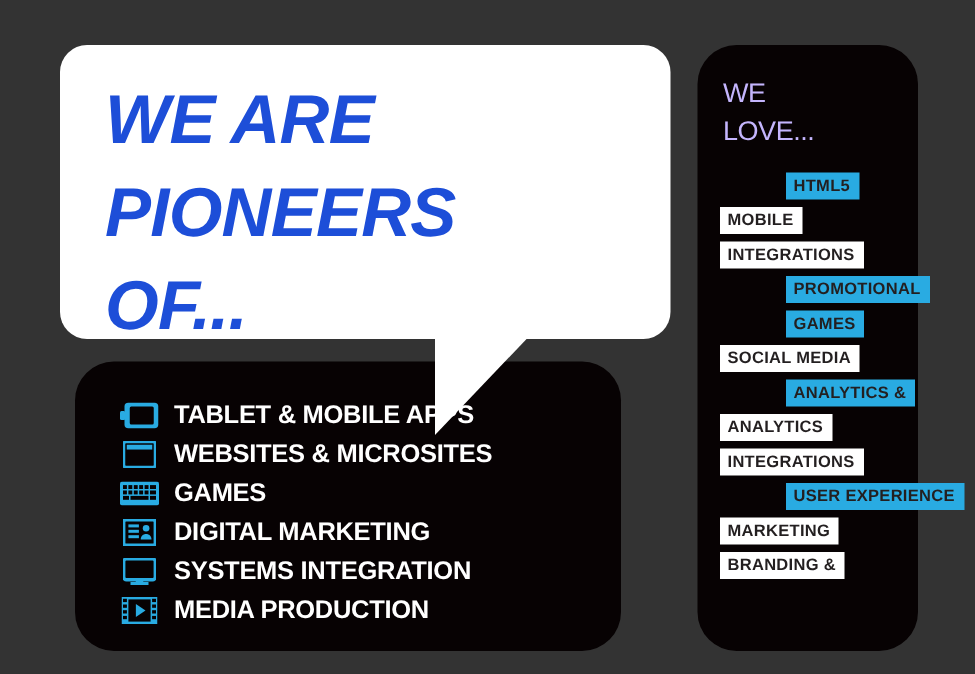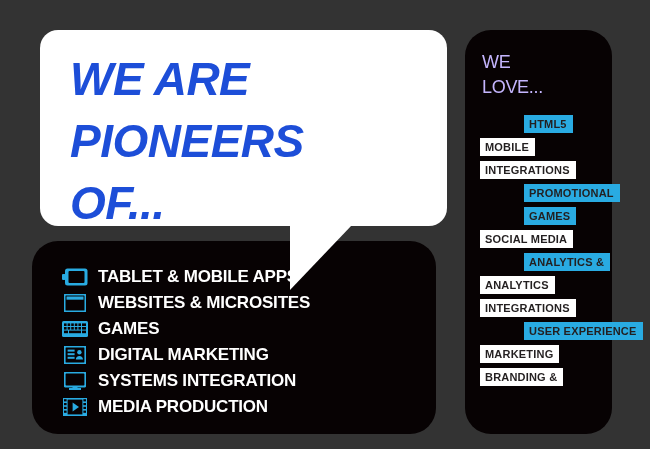--- a/index.html
+++ b/index.html
@@ -51,23 +51,23 @@
     line-height: 62px;
     font-weight: bold;
     letter-spacing: -0.5px;
     white-space: pre-line;
     font-style: italic;
   }
 
   
   #services-panel {
     position: absolute;
-    left: 32px;
+    left: 50px;
     top: 241px;
-    width: 404px;
+    width: 364px;
     height: 193px;
     background: #070203;
     border-radius: 26px;
     z-index: 2;
   }
   #services-list {
     position: absolute;
     left: 28px;
     top: 24px;
     right: 10px;

